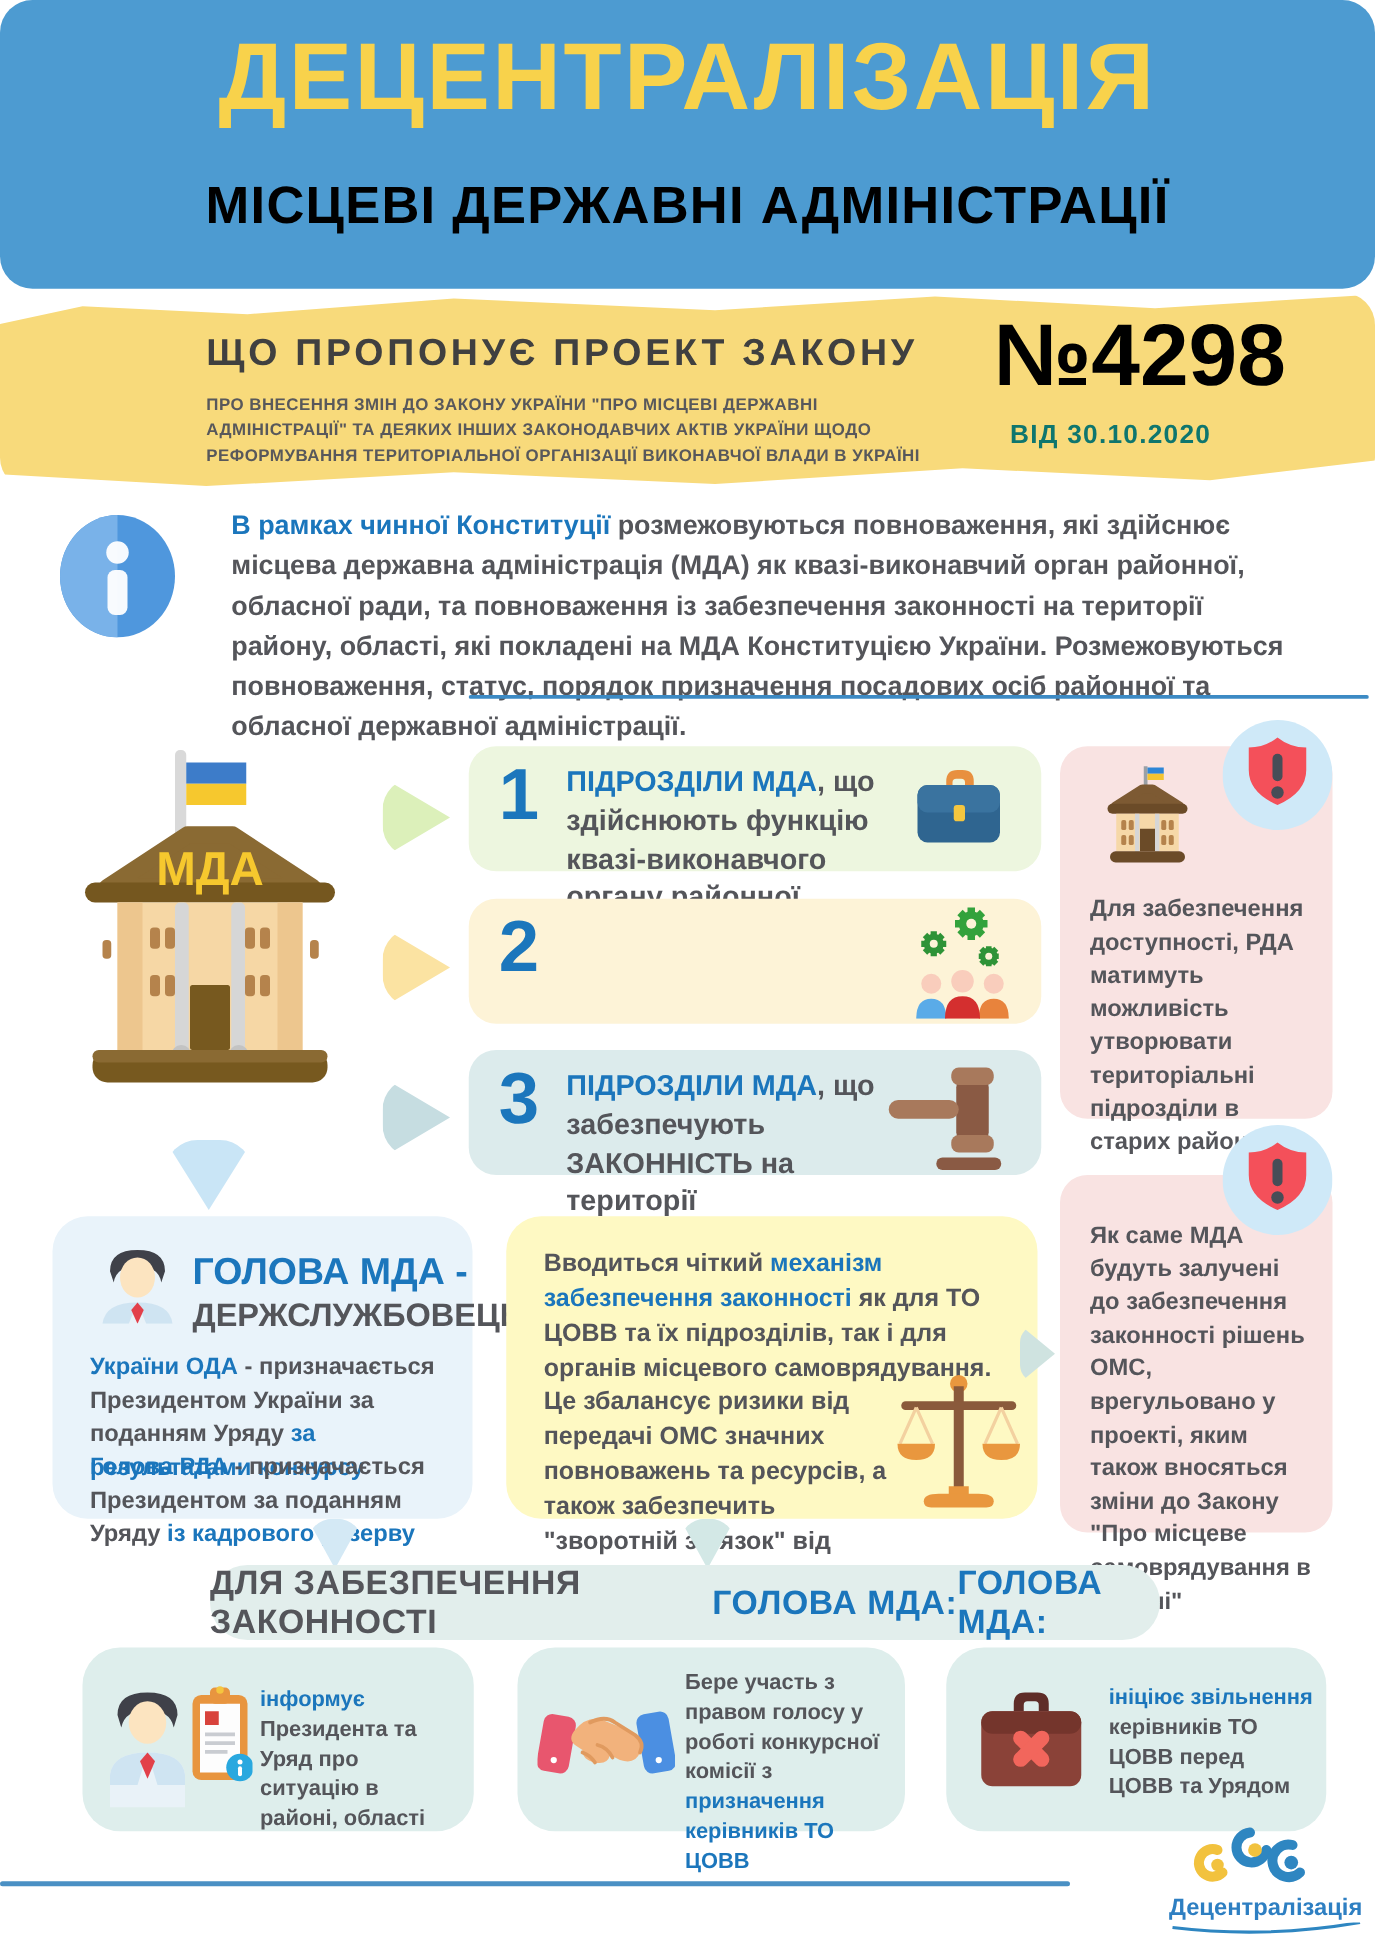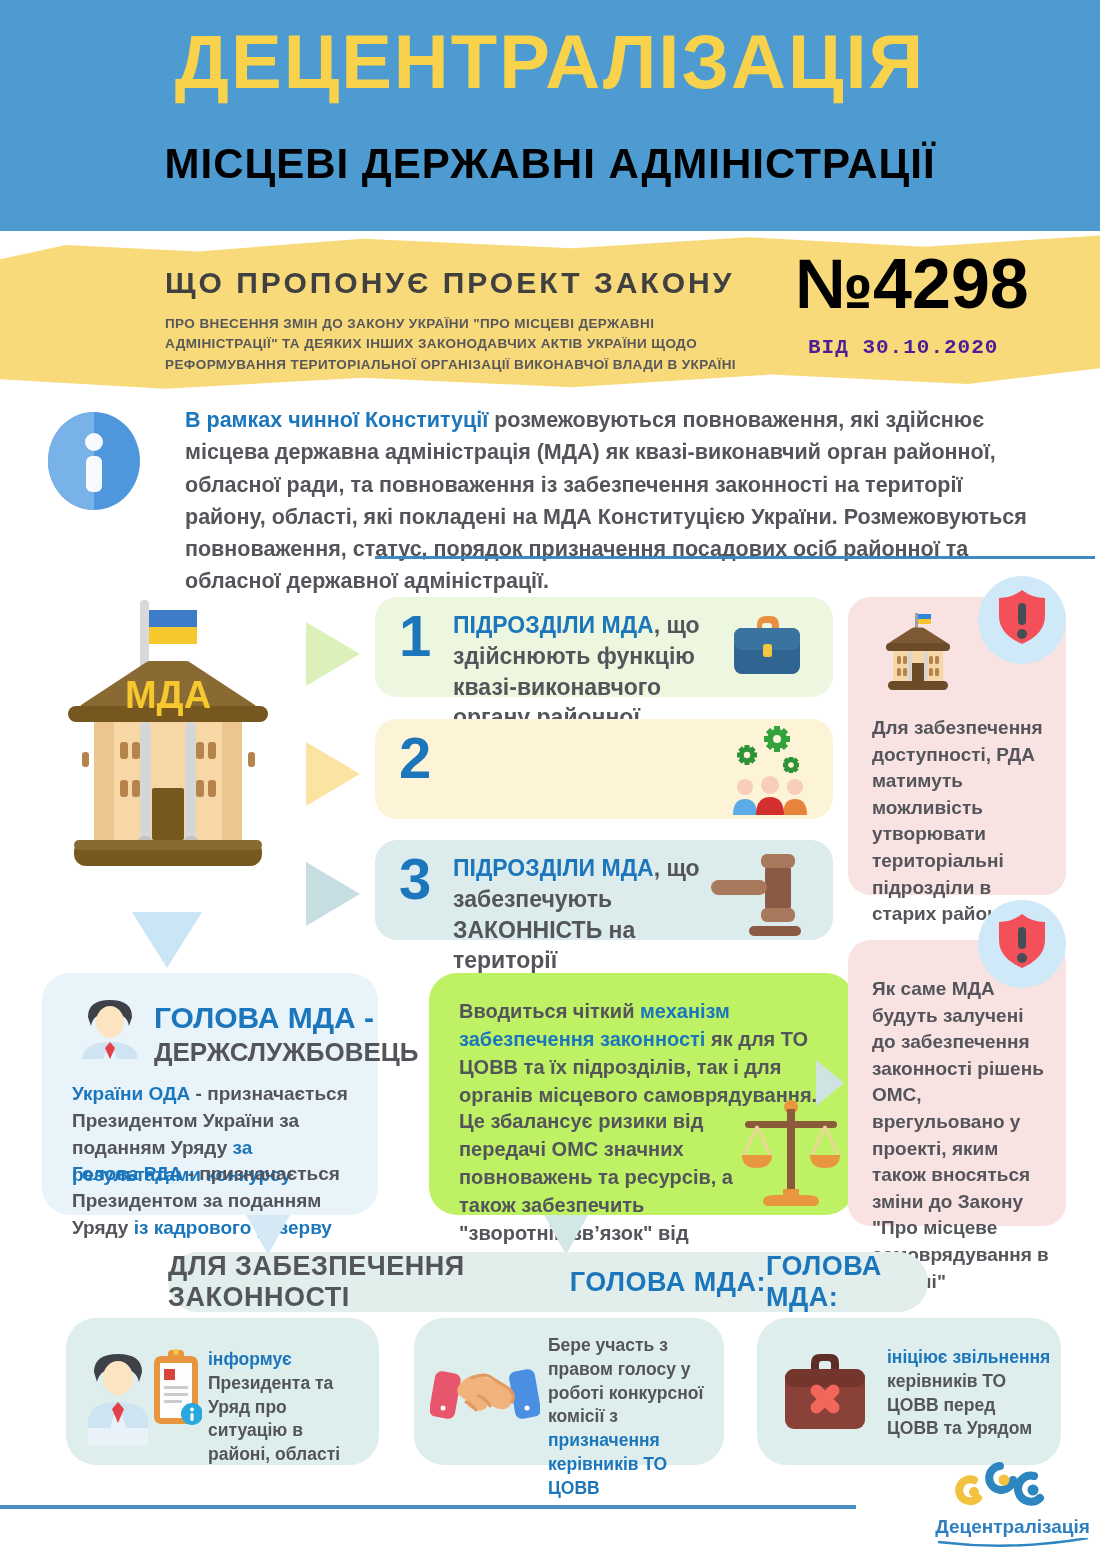--- a/index.html
+++ b/index.html
@@ -1,50 +1,50 @@
 <!DOCTYPE html>
 <html><head>
 <meta charset="utf-8">
 <style>
   html,body{margin:0;padding:0;background:#fff;}
   .page{position:relative;width:1100px;height:1556px;background:#fff;overflow:hidden;
         font-family:"Liberation Sans", sans-serif;font-weight:700;}
-  .abs{position:absolute;}
+  .abs{position:absolute;border-radius:26px;}
   .td{color:#54555a;}
   .tb{color:#1b76bc;}
   
   .hdr{left:0;top:0;width:1100px;height:231px;background:#4d9bd1;}
   .hdr-title{left:0;top:18px;width:1100px;text-align:center;font-size:76px;letter-spacing:2px;color:#f8d24b;}
   .hdr-sub{left:0;top:140px;width:1100px;text-align:center;font-size:42px;letter-spacing:1px;color:#000000;}
   
   .band{left:0;top:234px;width:1100px;height:158px;background:#f8da7b;
         clip-path:polygon(0 16%,6% 7%,18% 11%,33% 3%,52% 9%,68% 2%,84% 8%,100% 1%,100% 85%,88% 95%,70% 89%,52% 97%,33% 91%,15% 98%,0 92%);}
   .band-head{left:165px;top:32px;font-size:30px;letter-spacing:3px;color:#404040;}
   .band-desc{left:165px;top:80px;width:575px;font-size:13.5px;line-height:1.5;letter-spacing:.4px;color:#58585b;}
   .band-num{left:795px;top:10px;width:230px;font-size:70px;color:#000000;}
-  .band-date{left:808px;top:102px;font-size:21px;letter-spacing:1px;color:#4c1d95;font-family:Liberation Mono, monospace;}
+  .band-date{left:808px;top:102px;font-size:21px;letter-spacing:1px;color:#0f766e;}
   
   .intro-text{left:185px;top:404px;width:862px;font-size:21.5px;line-height:1.5;}
   .divider{left:375px;top:556px;width:720px;height:3px;background:#3c8ac4;}
   
   .row-box{border-radius:22px;}
   .row-num{font-size:58px;color:#1b76bc;line-height:1;}
   .row-text{font-size:23px;line-height:1.34;}
   .tri-r{clip-path:polygon(0 0,100% 50%,0 100%);}
   .tri-d{clip-path:polygon(0 0,100% 0,50% 100%);}
   
   .note{width:218px;background:#f9e3e2;border-radius:22px;}
   .note-text{font-size:19px;line-height:1.4;}
   
   .headbox{left:42px;top:973px;width:336px;height:242px;background:#e9f3fa;border-radius:28px;}
   .headbox-title1{font-size:30px;}
   .headbox-title2{font-size:26px;}
   .headbox-p{font-size:19px;line-height:1.42;}
   
-  .mechbox{left:405px;top:973px;width:425px;height:242px;background:#bef264;border-radius:28px;margin-left:24px;}
+  .mechbox{left:405px;top:973px;width:425px;height:242px;background:#fef9c3;border-radius:28px;}
   .mech-p{font-size:20px;line-height:1.4;}
   
   .banner{left:168px;top:1252px;width:760px;height:60px;background:#e2eeec;border-radius:30px;
           display:flex;align-items:center;justify-content:center;font-size:27px;letter-spacing:.5px;}
   
   .duty{top:1318px;height:147px;background:#deeeec;border-radius:30px;}
   .duty-text{font-size:17.5px;line-height:1.36;}
   
   .footline{left:0;top:1505px;width:856px;height:4px;background:#4a90c4;}
   .logo-text{font-size:19px;color:#2e7fc2;text-align:center;width:165px;}

